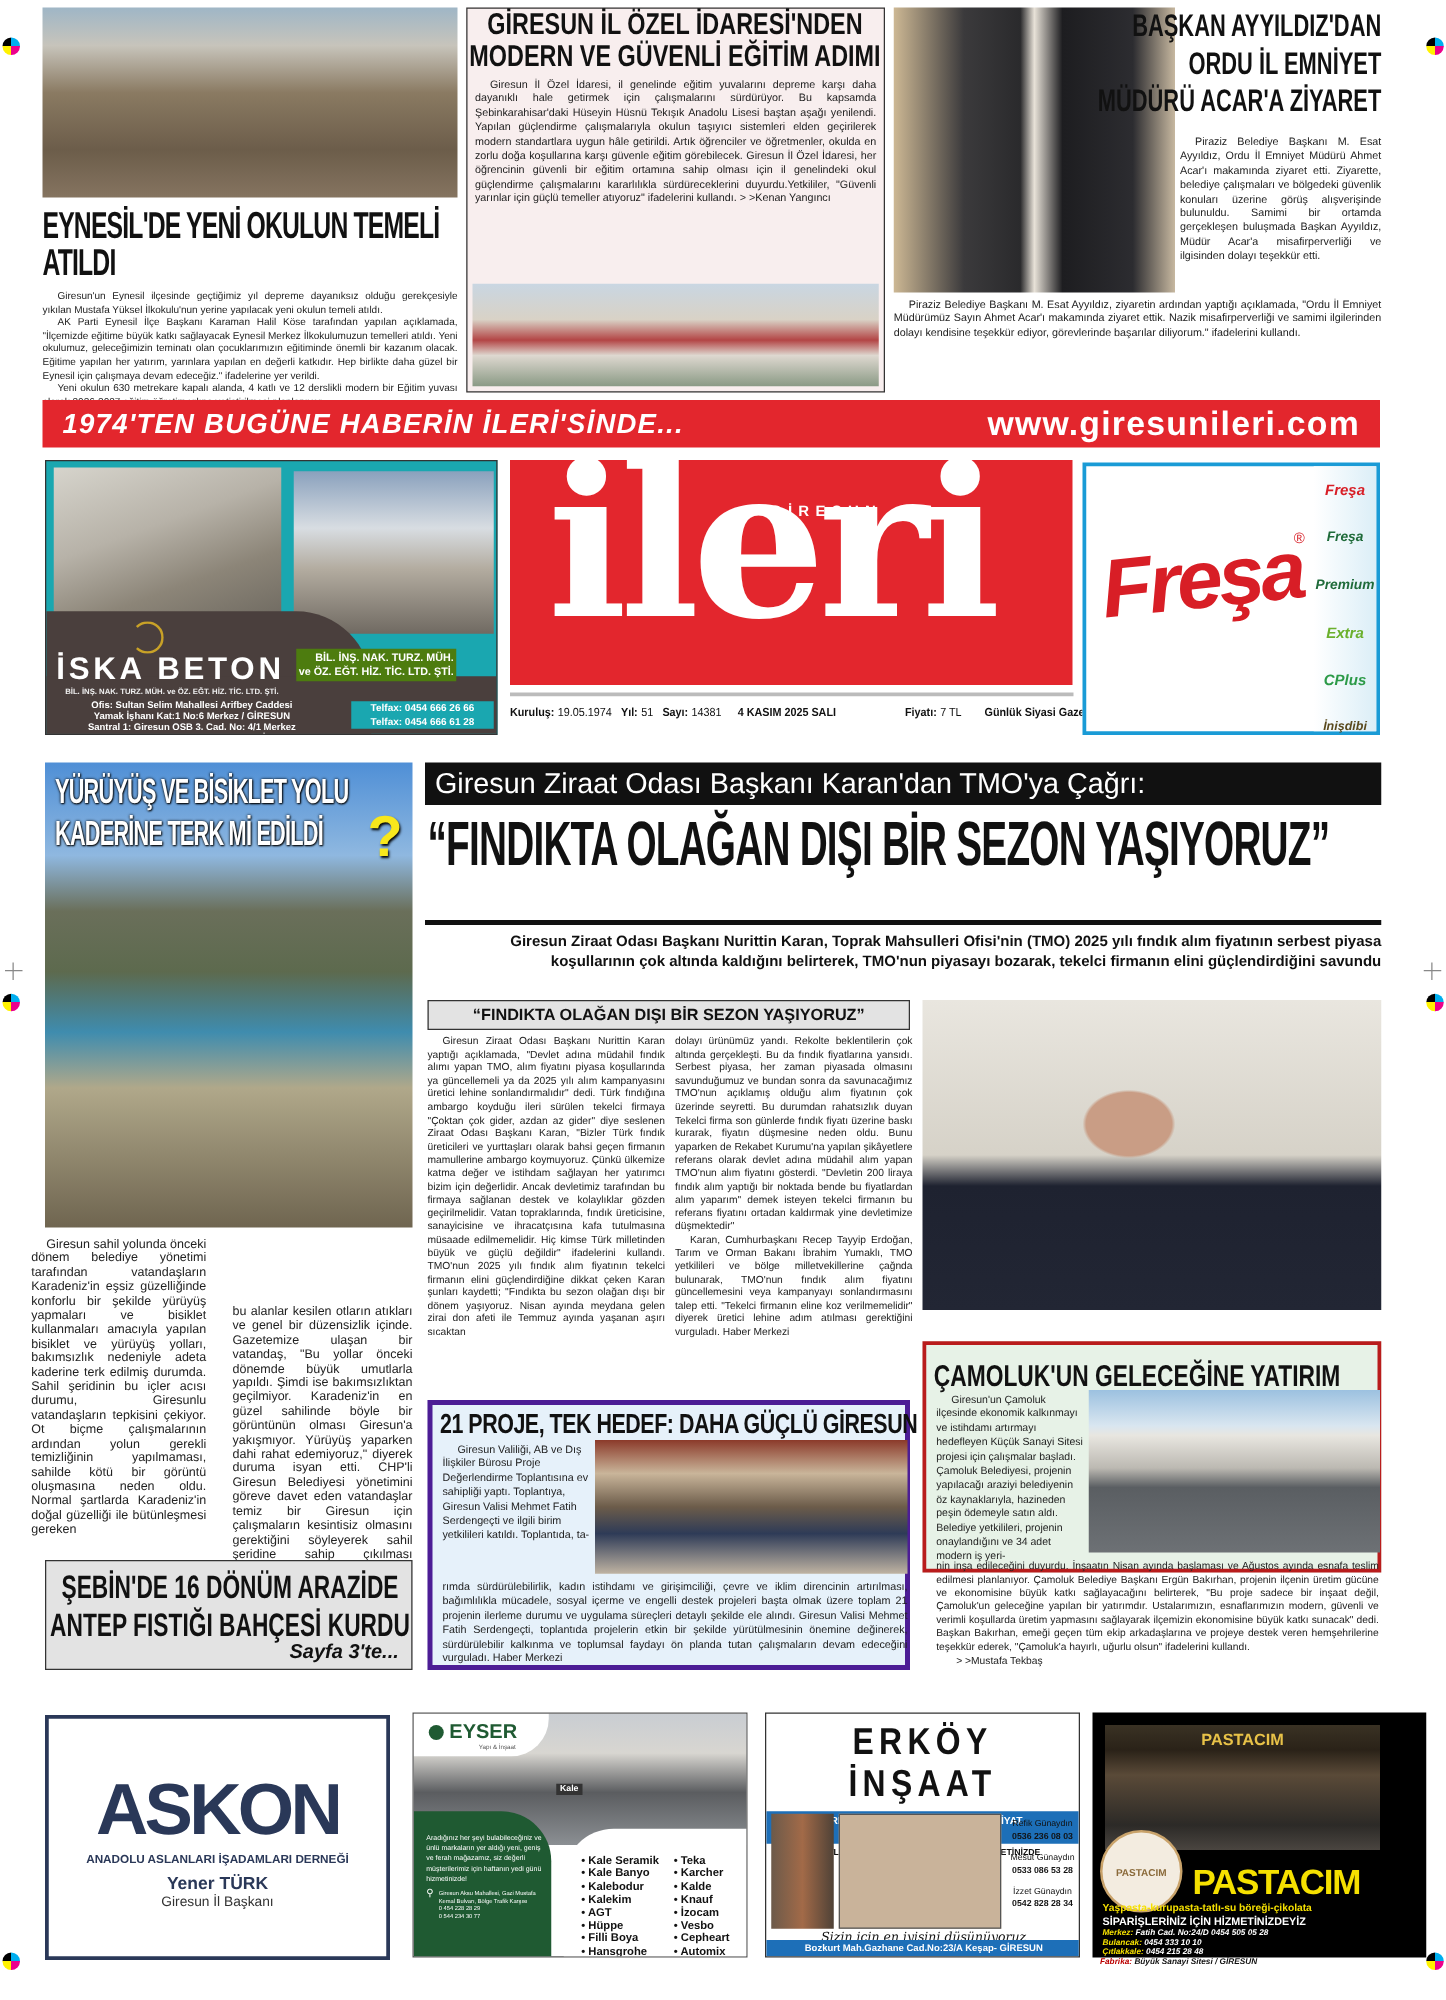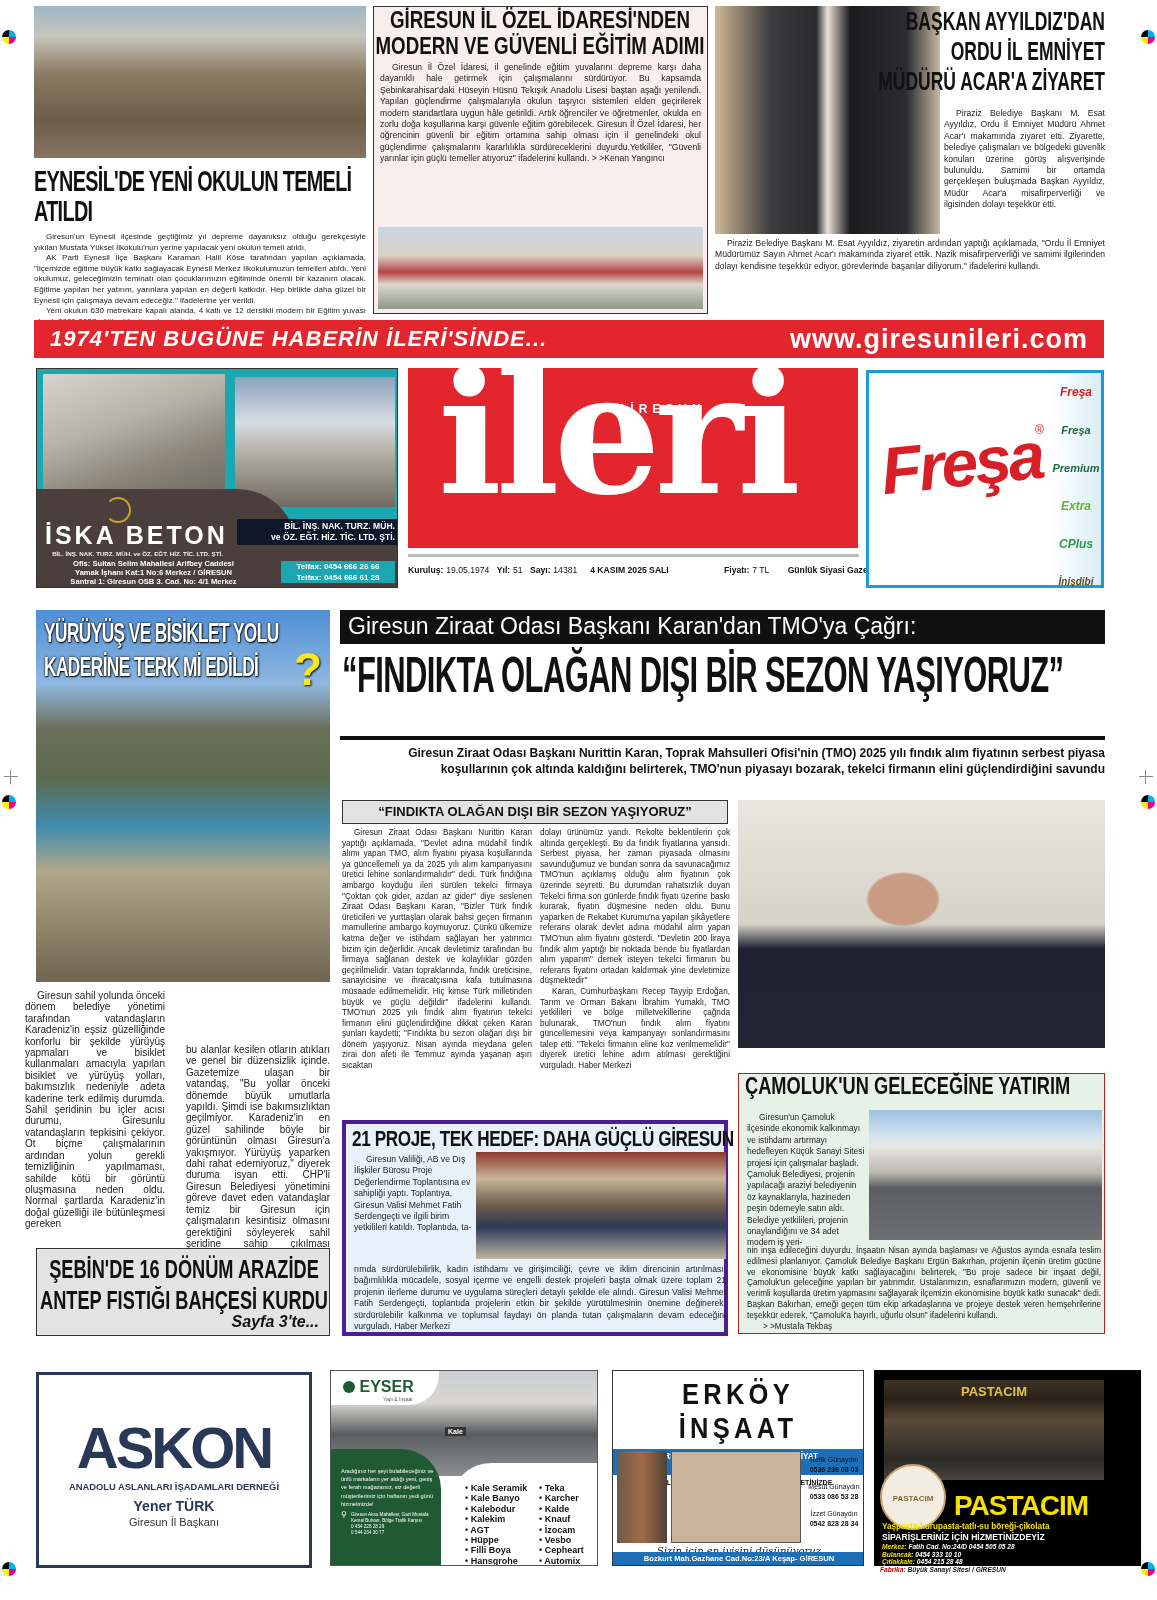--- a/index.html
+++ b/index.html
@@ -71,21 +71,21 @@
 </div>
 
 <section class="abs" style="left:36px;top:368px;width:362px;height:220px;background:#1aa7b0;border:1px solid #333;overflow:hidden">
   <div style="position:absolute;left:6px;top:5px;width:182px;height:122px;background:linear-gradient(160deg,#d6d4cc,#b7b2a8 40%,#8c8578 70%,#6f6a61)"></div>
   <div style="position:absolute;left:198px;top:8px;width:160px;height:130px;background:linear-gradient(180deg,#8aa1bd 0,#d8dde2 35%,#b3aca0 60%,#706a62)"></div>
   <div style="position:absolute;left:0;top:120px;width:260px;height:100px;background:#4a3f3d;border-top-right-radius:60px"></div>
   <div style="position:absolute;left:0;top:172px;width:362px;height:48px;background:#4a3f3d"></div>
   <div style="position:absolute;left:68px;top:128px;width:26px;height:26px;border-radius:50%;border:2px solid #c9a227;border-left-color:transparent"></div>
   <div style="position:absolute;left:8px;top:152px;color:#fff;font-weight:bold;font-size:25px;letter-spacing:3px">İSKA BETON</div>
   <div style="position:absolute;left:8px;top:181px;width:185px;color:#eee;font-size:6.2px;text-align:center;font-weight:bold">BİL. İNŞ. NAK. TURZ. MÜH. ve ÖZ. EĞT. HİZ. TİC. LTD. ŞTİ.</div>
-  <div style="position:absolute;left:200px;top:150px;width:160px;color:#fff;font-size:8.6px;font-weight:bold;text-align:right;line-height:11px;background:#0f172a;padding:2px">
+  <div style="position:absolute;left:200px;top:150px;width:128px;color:#fff;font-size:8.6px;font-weight:bold;text-align:right;line-height:11px;background:#4d7c0f;padding:2px">
     <div>BİL. İNŞ. NAK. TURZ. MÜH.</div>
     <div>ve ÖZ. EĞT. HİZ. TİC. LTD. ŞTİ.</div>
   </div>
   <div style="position:absolute;left:4px;top:180px;width:225px;color:#fff;font-size:7.6px;font-weight:bold;line-height:9px;text-align:center;margin-top:2px">
     <div style="height:8px"></div>
     <div>Ofis: Sultan Selim Mahallesi Arifbey Caddesi</div>
     <div>Yamak İşhanı Kat:1 No:6 Merkez / GİRESUN</div>
     <div>Santral 1: Giresun OSB 3. Cad. No: 4/1 Merkez</div>
     <div>Santral 2: Küçük Ahmet Köyü Dereli / GİRESUN</div>
   </div>
@@ -168,21 +168,21 @@
   <h2 class="hl" style="font-size:22px;white-space:nowrap;transform:scaleX(.78);transform-origin:left top;text-align:left;letter-spacing:-.5px">21 PROJE, TEK HEDEF: DAHA GÜÇLÜ GİRESUN</h2>
   <div class="photo" style="position:absolute;left:130px;top:28px;width:250px;height:107px;background:linear-gradient(180deg,#8b3a2a 0,#c9b59a 25%,#6c5c4a 50%,#2e3b57 70%,#bfb3a2)"></div>
   <div class="body-txt" style="position:absolute;left:8px;top:30px;width:118px;font-size:8.6px;line-height:11.4px;text-align:left">
       <p>Giresun Valiliği, AB ve Dış İlişkiler Bürosu Proje Değerlendirme Toplantısına ev sahipliği yaptı. Toplantıya, Giresun Valisi Mehmet Fatih Serdengeçti ve ilgili birim yetkilileri katıldı. Toplantıda, ta-</p>
     </div>
   <div class="body-txt" style="position:absolute;left:8px;top:140px;width:372px;font-size:8.6px;line-height:11.4px">
       <p style="text-indent:0">rımda sürdürülebilirlik, kadın istihdamı ve girişimciliği, çevre ve iklim direncinin artırılması, bağımlılıkla mücadele, sosyal içerme ve engelli destek projeleri başta olmak üzere toplam 21 projenin ilerleme durumu ve uygulama süreçleri detaylı şekilde ele alındı. Giresun Valisi Mehmet Fatih Serdengeçti, toplantıda projelerin etkin bir şekilde yürütülmesinin önemine değinerek, sürdürülebilir kalkınma ve toplumsal faydayı ön planda tutan çalışmaların devam edeceğini vurguladı. Haber Merkezi</p>
     </div>
 </section>
 
-<section class="abs" style="left:738px;top:1073px;width:367px;height:261px;background:#e7f2e7;border:1px solid #b91c1c;padding:0 6px">
+<section class="abs" style="left:738px;top:1073px;width:367px;height:185px;background:#e7f2e7;border:3px solid #b91c1c;padding:14px 6px">
   <h2 class="hl" style="font-size:24px;white-space:nowrap;transform:scaleX(.76);transform-origin:left top;text-align:left">ÇAMOLUK'UN GELECEĞİNE YATIRIM</h2>
   <div class="photo" style="position:absolute;left:130px;top:36px;width:233px;height:130px;background:linear-gradient(180deg,#9cc1e0 0,#d9e6f0 22%,#e8e6e0 28%,#bcb9b2 48%,#5a5e62 60%,#6d7175 100%)"></div>
   <div class="body-txt" style="position:absolute;left:8px;top:38px;width:118px;font-size:8.4px;line-height:11.4px;text-align:left">
       <p>Giresun'un Çamoluk ilçesinde ekonomik kalkınmayı ve istihdamı artırmayı hedefleyen Küçük Sanayi Sitesi projesi için çalışmalar başladı. Çamoluk Belediyesi, projenin yapılacağı araziyi belediyenin öz kaynaklarıyla, hazineden peşin ödemeyle satın aldı. Belediye yetkilileri, projenin onaylandığını ve 34 adet modern iş yeri-</p>
     </div>
   <div class="body-txt" style="position:absolute;left:8px;top:172px;width:354px;font-size:8.2px;line-height:10.8px">
       <p style="text-indent:0">nin inşa edileceğini duyurdu. İnşaatın Nisan ayında başlaması ve Ağustos ayında esnafa teslim edilmesi planlanıyor. Çamoluk Belediye Başkanı Ergün Bakırhan, projenin ilçenin üretim gücüne ve ekonomisine büyük katkı sağlayacağını belirterek, "Bu proje sadece bir inşaat değil, Çamoluk'un geleceğine yapılan bir yatırımdır. Ustalarımızın, esnaflarımızın modern, güvenli ve verimli koşullarda üretim yapmasını sağlayarak ilçemizin ekonomisine büyük katkı sunacak" dedi. Başkan Bakırhan, emeği geçen tüm ekip arkadaşlarına ve projeye destek veren hemşehrilerine teşekkür ederek, "Çamoluk'a hayırlı, uğurlu olsun" ifadelerini kullandı.</p>
     <p style="text-indent:16px">&gt; &gt;Mustafa Tekbaş</p>
     </div>
 </section>

